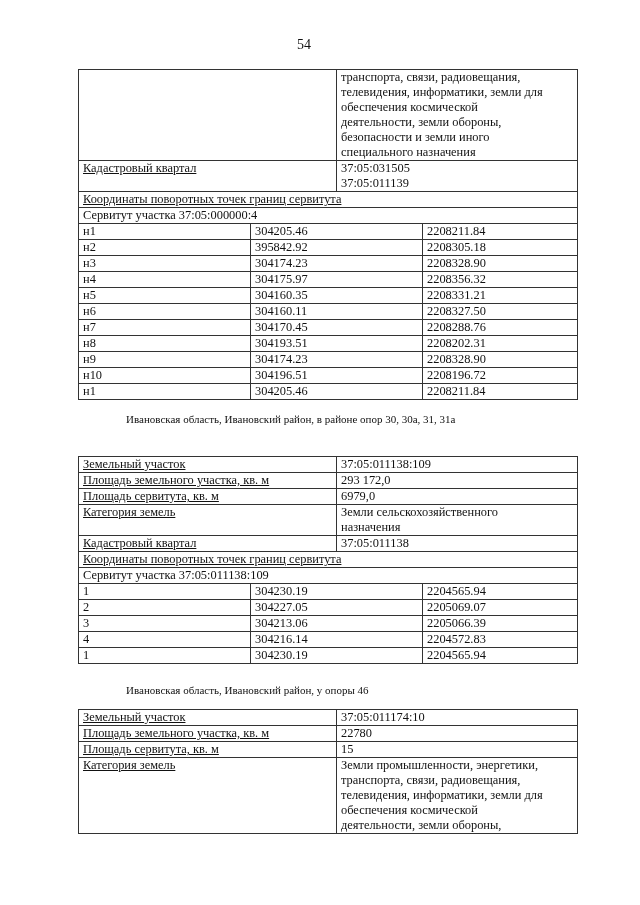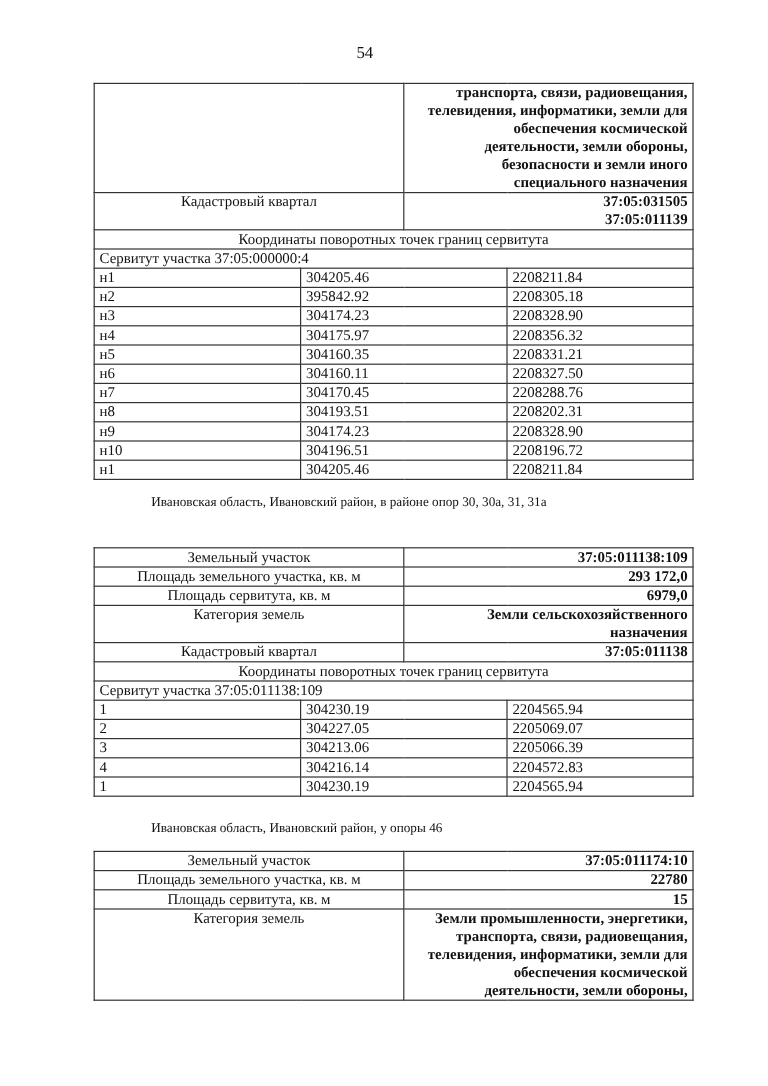--- a/index.html
+++ b/index.html
@@ -2,22 +2,22 @@
 <html><head>
 <meta charset="utf-8">
 <style>
   html, body { margin:0; padding:0; background:#ffffff; }
   body { width:640px; height:905px; position:relative; overflow:hidden;
          font-family:"Liberation Serif", "DejaVu Serif", serif; color:#111; }
   .page-num { position:absolute; top:37px; left:0; width:608px; text-align:center; font-size:14px; }
   table { position:absolute; left:78px; width:499px; border-collapse:collapse; font-size:12.4px; line-height:15px; table-layout:fixed; }
   td { border:1px solid #333; padding:0 4px; vertical-align:top; }
   td.c { }
-  td.l { text-align:center; }
-  td.multi { white-space:pre-line; text-align:right;font-weight:bold; }
+  td.l { text-align:left;text-decoration:underline; }
+  td.multi { white-space:pre-line; text-align:left; }
   .para { position:absolute; left:78px; width:499px; font-size:11px; line-height:28px; text-align:justify; }
   .para .ind { display:inline-block; width:48px; }
   .coord td { padding:0 4px;margin-top:40px; }
 </style>
 </head>
 <body>
 
 <div class="page-num">54</div>
 
 <table style="top:69px;">

